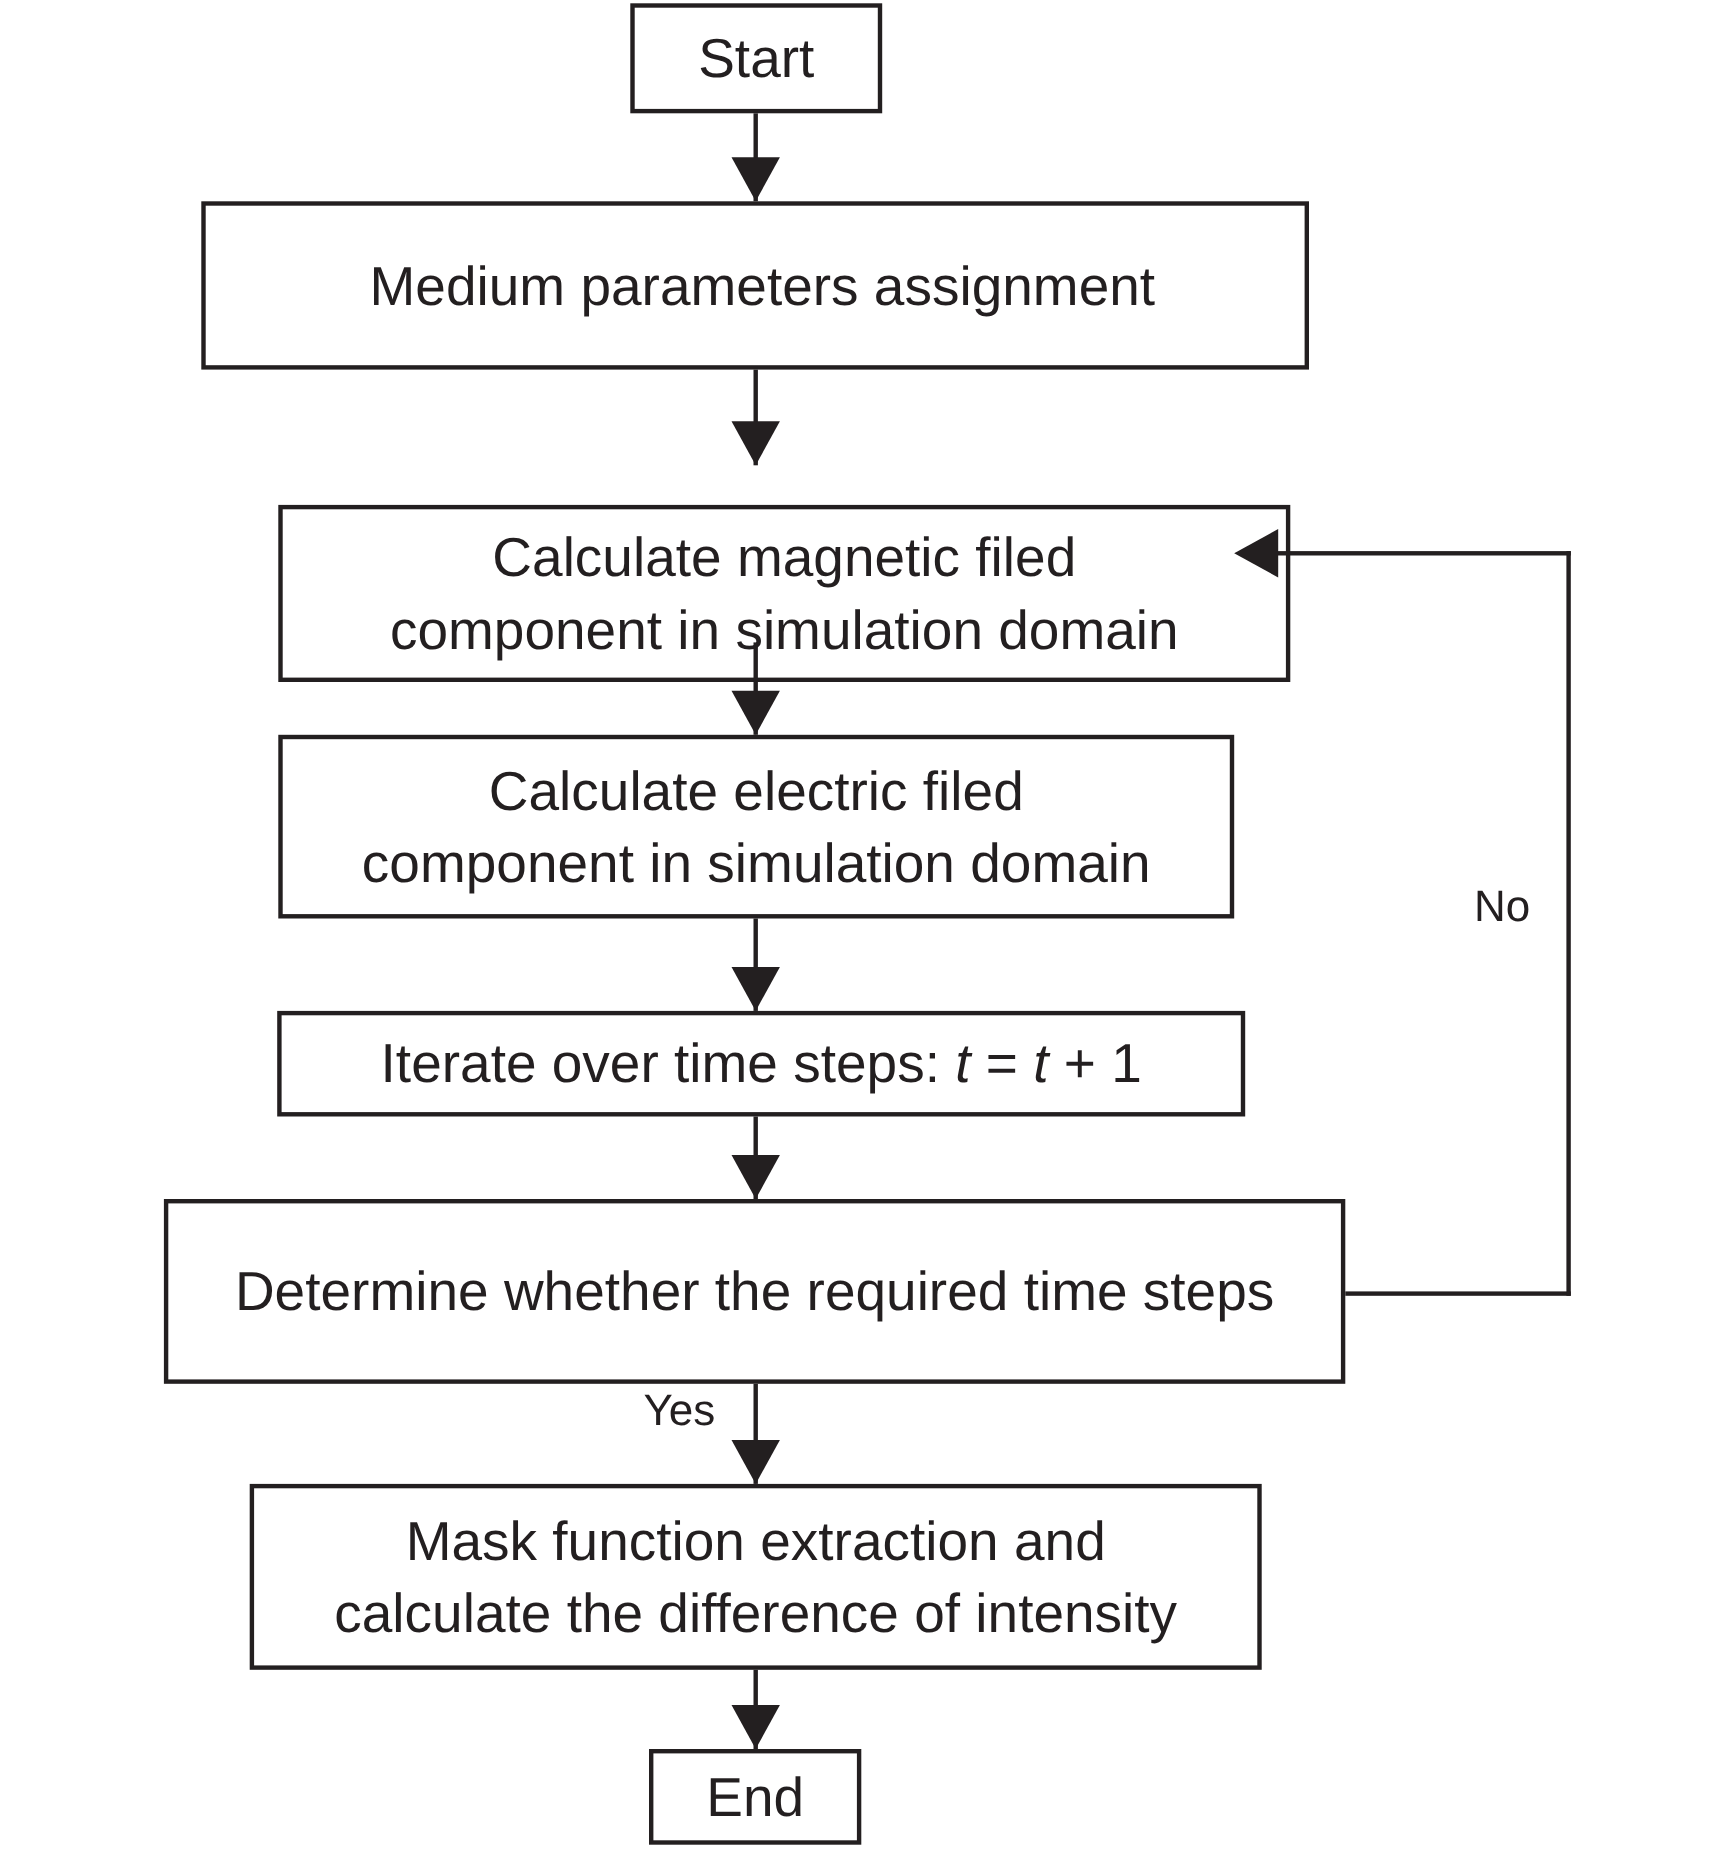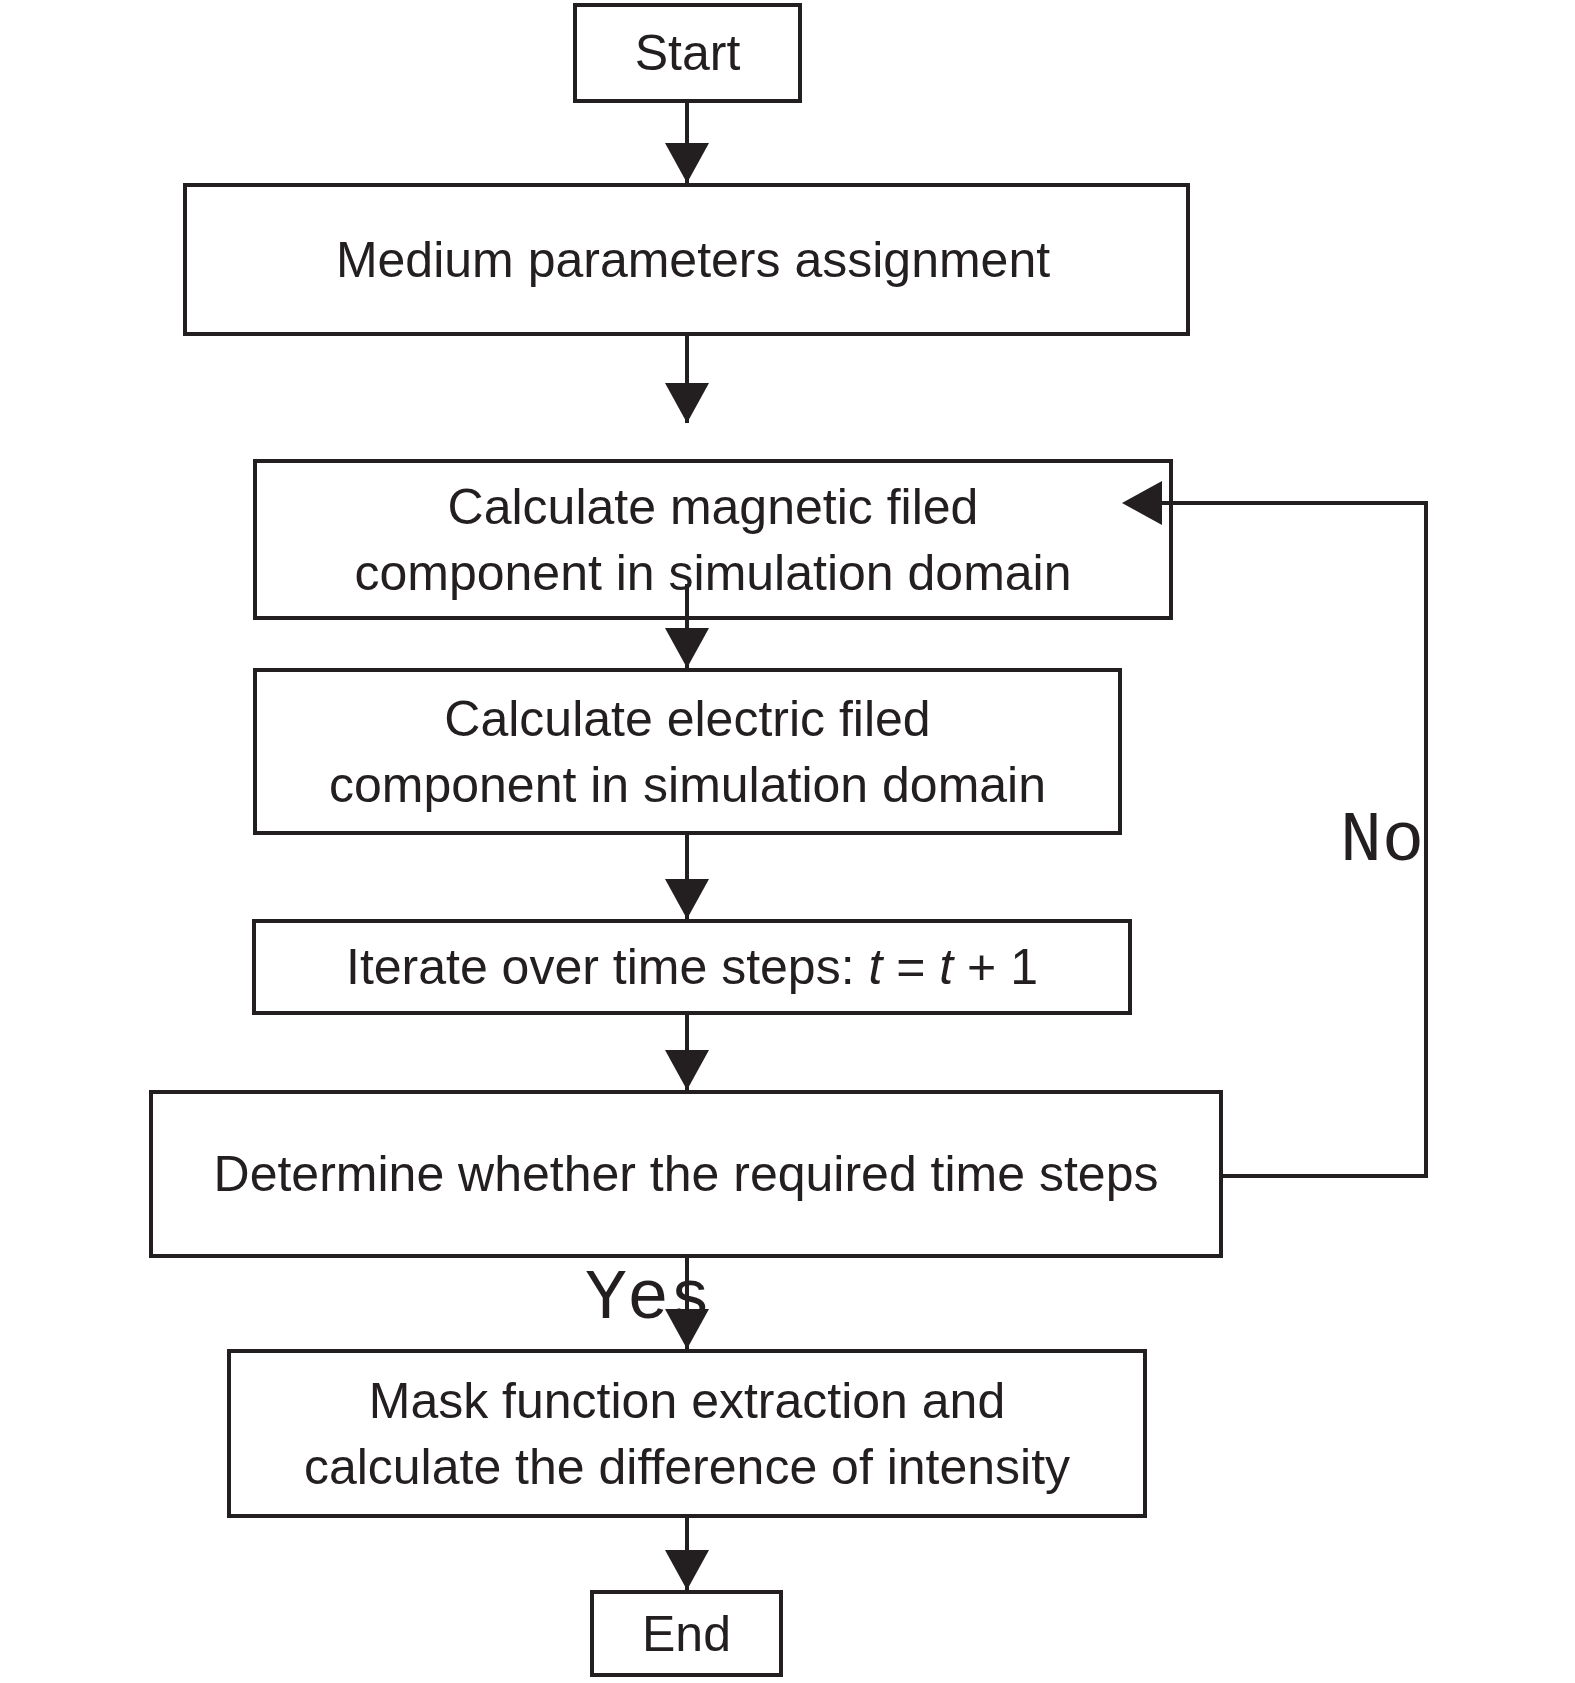--- a/index.html
+++ b/index.html
@@ -30,21 +30,21 @@
   .head-down{
     position:absolute; width:0; height:0;
     border-left:22px solid transparent; border-right:22px solid transparent;
     border-top:40px solid var(--ink);
   }
   .head-left{
     position:absolute; width:0; height:0;
     border-top:22px solid transparent; border-bottom:22px solid transparent;
     border-right:40px solid var(--ink);
   }
-  .edge-label{ position:absolute; font-size:70px;font-family:Liberation Mono, monospace; }
+  .edge-label{ position:absolute; font-size:40px; }
 
   
   #n-start   { left:573px; top:3px;    width:229px;  height:100px; }
   #n-medium  { left:183px; top:183px;  width:1007px; height:153px;padding-left:13px; }
   #n-magnetic{ left:253px; top:423px;  width:920px;  height:161px;margin-top:36px; }
   #n-electric{ left:253px; top:668px;  width:869px;  height:167px; }
   #n-iterate { left:252px; top:919px;  width:880px;  height:96px;  }
   #n-decision{ left:149px; top:1090px; width:1074px; height:168px; }
   #n-mask    { left:227px; top:1349px; width:920px;  height:169px; }
   #n-end     { left:590px; top:1590px; width:193px;  height:87px;text-align:center;  }

